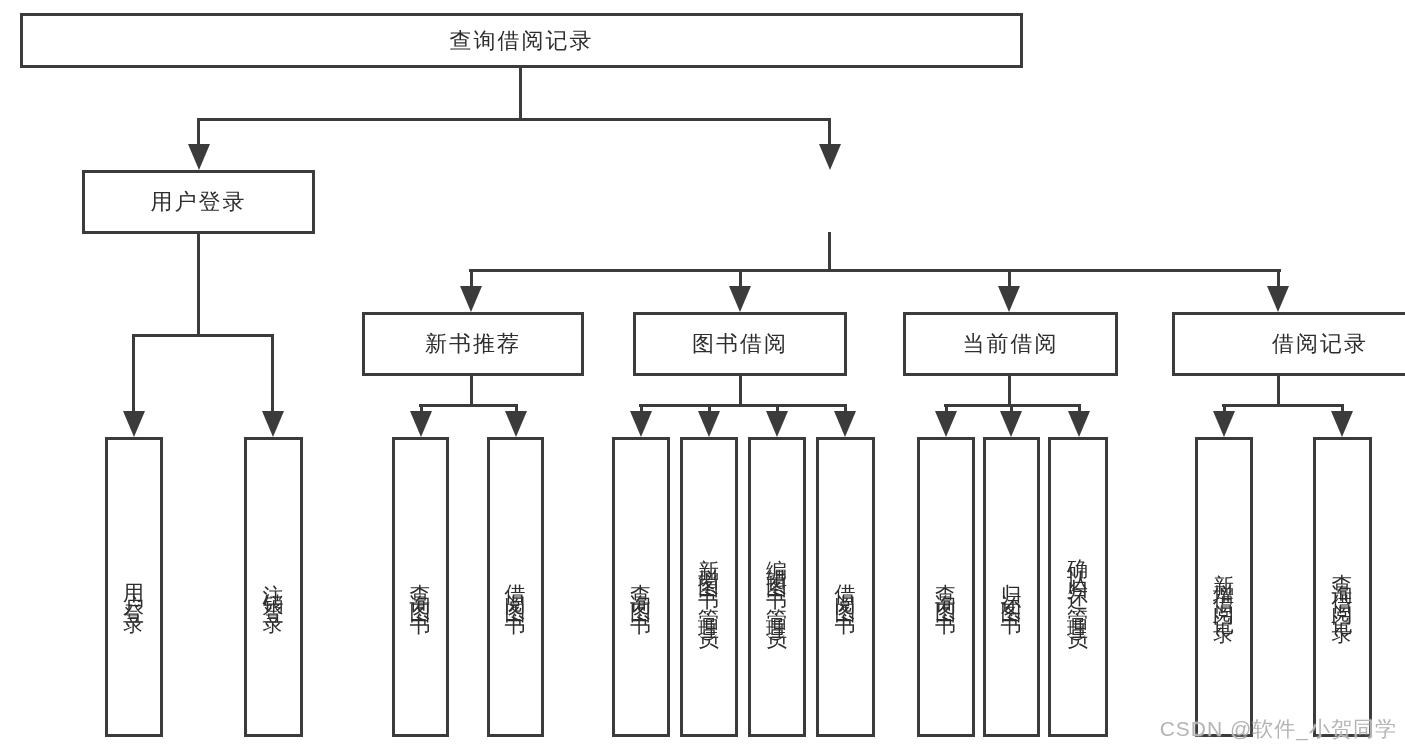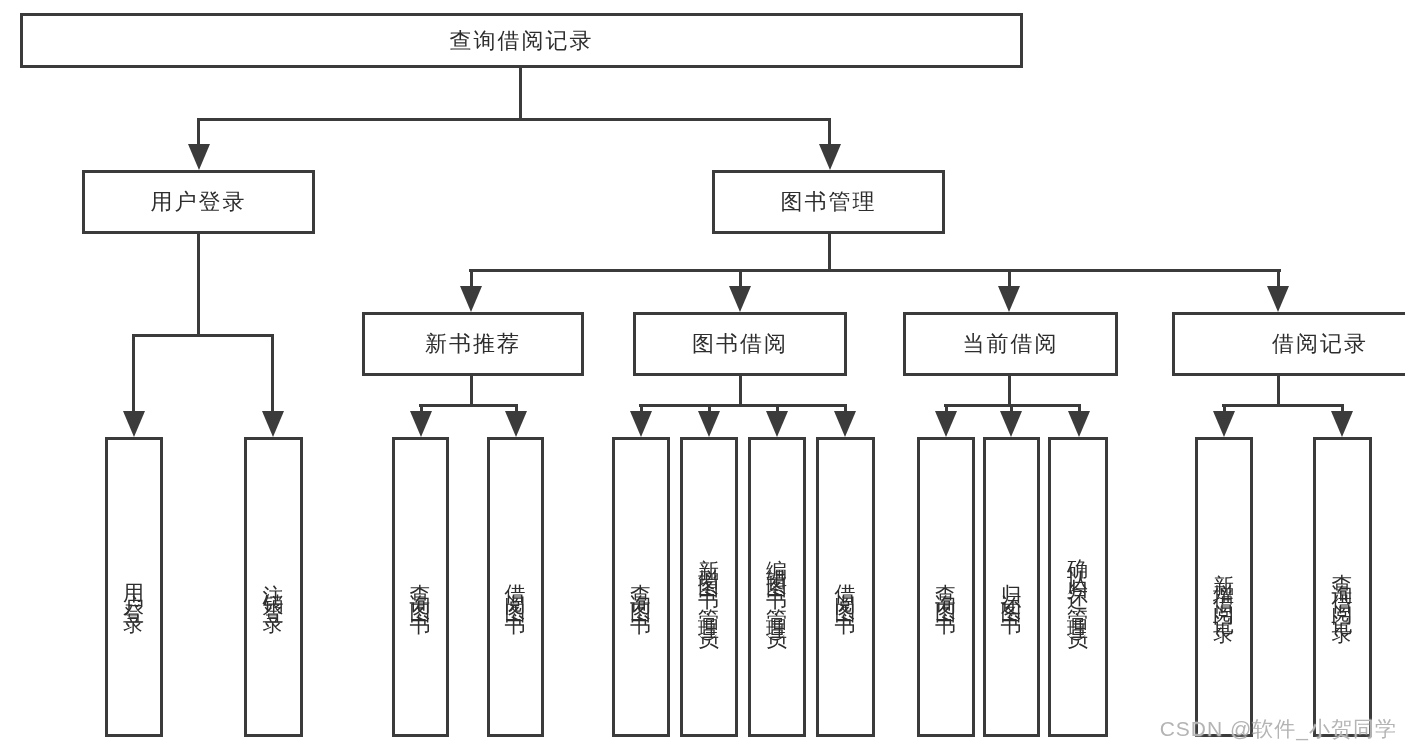--- a/index.html
+++ b/index.html
@@ -50,21 +50,20 @@
   <div class="hbox" style="left:20px;top:13px;width:1003px;height:55px;">查询借阅记录</div>
 
   <div class="vline" style="left:519px;top:66px;height:55px;"></div>
   <div class="hline" style="left:197px;top:118px;width:634px;"></div>
   <div class="vline" style="left:197px;top:118px;height:32px;"></div>
   <div class="vline" style="left:828px;top:118px;height:32px;"></div>
   <div class="arrowhead" style="left:188px;top:144px;"></div>
   <div class="arrowhead" style="left:819px;top:144px;"></div>
 
   <div class="hbox" style="left:82px;top:170px;width:233px;height:64px;">用户登录</div>
-  <div class="hbox" style="left:712px;top:170px;width:233px;height:64px;">图书管理</div>
 
   <div class="vline" style="left:197px;top:232px;height:105px;"></div>
   <div class="hline" style="left:132px;top:334px;width:142px;"></div>
   <div class="vline" style="left:132px;top:334px;height:80px;"></div>
   <div class="vline" style="left:271px;top:334px;height:80px;"></div>
   <div class="arrowhead" style="left:123px;top:411px;"></div>
   <div class="arrowhead" style="left:262px;top:411px;"></div>
 
   <div class="vline" style="left:828px;top:232px;height:40px;"></div>
   <div class="hline" style="left:469px;top:269px;width:812px;"></div>

